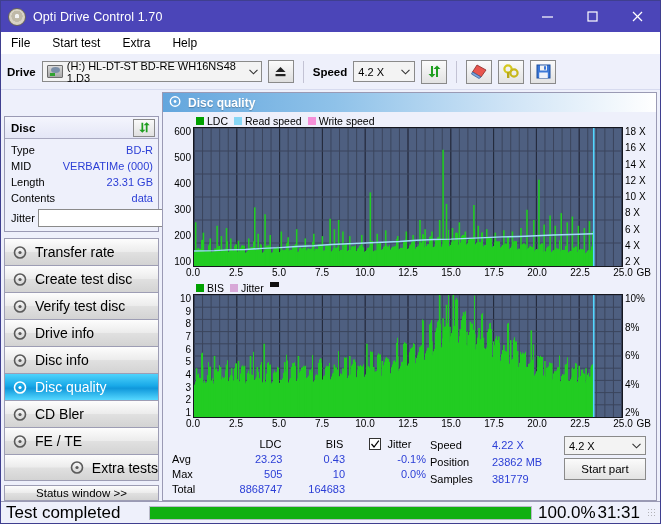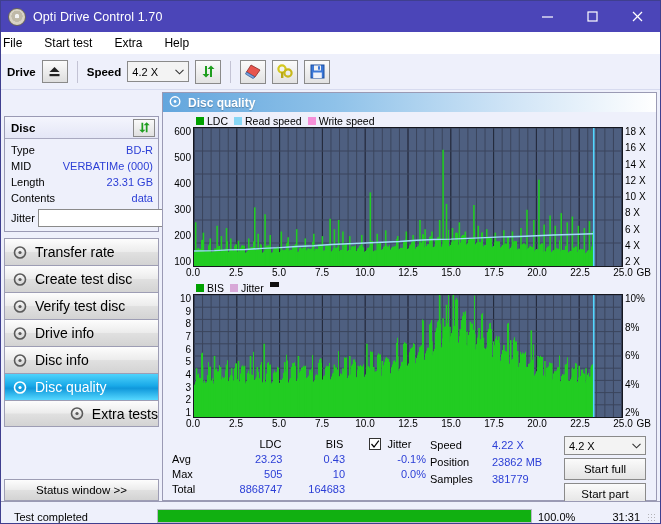--- a/index.html
+++ b/index.html
@@ -38,21 +38,21 @@
   }
   .tb-buttons { position: absolute; right: 0; top: 0; height: 31px; display: flex; }
   .tb-btn {
     width: 45px; height: 31px; display: flex; align-items: center; justify-content: center;
     color: #fff; font-size: 13px; line-height: 1;
   }
   .tb-btn svg { display:block; }
   
   .menubar {
     height: 22px; background: #ffffff; display: flex; align-items: center;
-    flex: none; padding-left: 0; border-bottom: 1px solid #ffffff;
+    flex: none; padding-left: 8px; border-bottom: 1px solid #ffffff;
   }
   .menu-item { font-size: 12px; color: #000; padding: 2px 10px 2px 2px; margin-right: 10px; }
   
   .toolbar {
     height: 36px; background: #eef0fb; display: flex; align-items: center;
     flex: none; padding: 0 6px; gap: 6px;
     border-bottom: 1px solid #d7dbef;
   }
   .tool-label { font-size: 11.5px; font-weight: bold; color: #000; }
   .combo {
@@ -173,22 +173,22 @@
   .sr-row .k { color:#000; }
   .sr-row .v { color:#2b3ed6; }
   .sr-ctrls { flex:1; display:flex; flex-direction:column; gap:3px; align-items:stretch; padding-right:3px; }
   .sel-small { height:19px; }
   .act-btn {
     height:22px; border:1px solid #8a8a8a; background:linear-gradient(#fbfbfb,#e3e3e3);
     font-size:11.5px; display:flex; align-items:center; justify-content:center; color:#000;
   }
   
   .statusbar {
-    height:22px; flex:none; display:flex; align-items:flex-end;
-    border-top:1px solid #9a9ab4; background:#eef0fb; font-size:11px;padding-left:8px;
+    height:22px; flex:none; display:flex; align-items:center;
+    border-top:1px solid #9a9ab4; background:#eef0fb; font-size:17px;
   }
   .sb-text { width:145px; padding-left:5px; color:#000; }
   .sb-prog { flex:1; height:14px; margin:0 3px; border:1px solid #b9b9c9; background:#fff; position:relative; }
   .sb-fill { position:absolute; left:0; top:0; bottom:0; background:#11b011; }
   .sb-pct { width:52px; color:#000; padding-left:3px; }
   .sb-time { width:60px; text-align:right; padding-right:7px; color:#000; }
   .grip { width:10px; height:10px; margin-right:3px; opacity:.55;
     background-image: radial-gradient(#808080 40%, transparent 42%);
     background-size: 3px 3px; }
 </style>
@@ -222,20 +222,29 @@
 
   <div class="menubar">
     <div class="menu-item">File</div>
     <div class="menu-item">Start test</div>
     <div class="menu-item">Extra</div>
     <div class="menu-item">Help</div>
   </div>
 
   <div class="toolbar">
     <div class="tool-label">Drive</div>
+    <div class="combo drive-combo">
+      <span class="dicon"></span>
+      <span>(H:)  HL-DT-ST BD-RE  WH16NS48 1.D3</span>
+      <span class="caret">
+        <svg width="9" height="6" viewBox="0 0 9 6">
+            <path d="M0.5 0.8 L4.5 4.8 L8.5 0.8" fill="none" stroke="#333" stroke-width="1.1"></path>
+          </svg>
+      </span>
+    </div>
     <div class="eject">
       <svg width="13" height="12" viewBox="0 0 13 12">
         <path d="M6.5 1 L11.5 6 L1.5 6 Z" fill="#222"></path>
         <rect x="1.5" y="8" width="10" height="2.2" fill="#222"></rect>
       </svg>
     </div>
     <div class="sep"></div>
     <div class="tool-label">Speed</div>
     <div class="combo speed-combo">
       <span>4.2 X</span>
@@ -354,20 +363,34 @@
                 <circle cx="7" cy="7.5" r="1.6" fill="#5a5a5a"></circle>
               </svg></span>
           <span>Disc info</span>
         </div>
         <div class="sbtn active">
           <span class="ic"><svg width="15" height="15" viewBox="0 0 15 15">
                 <circle cx="7" cy="7.5" r="5.5" fill="none" stroke="#ffffff" stroke-width="1.6"></circle>
                 <circle cx="7" cy="7.5" r="1.6" fill="#ffffff"></circle>
               </svg></span>
           <span>Disc quality</span>
+        </div>
+        <div class="sbtn">
+          <span class="ic"><svg width="15" height="15" viewBox="0 0 15 15">
+                <circle cx="7" cy="7.5" r="5.5" fill="none" stroke="#5a5a5a" stroke-width="1.6"></circle>
+                <circle cx="7" cy="7.5" r="1.6" fill="#5a5a5a"></circle>
+              </svg></span>
+          <span>CD Bler</span>
+        </div>
+        <div class="sbtn">
+          <span class="ic"><svg width="15" height="15" viewBox="0 0 15 15">
+                <circle cx="7" cy="7.5" r="5.5" fill="none" stroke="#5a5a5a" stroke-width="1.6"></circle>
+                <circle cx="7" cy="7.5" r="1.6" fill="#5a5a5a"></circle>
+              </svg></span>
+          <span>FE / TE</span>
         </div>
         <div class="sbtn">
           <span class="ic"><svg width="15" height="15" viewBox="0 0 15 15">
                 <circle cx="7" cy="7.5" r="5.5" fill="none" stroke="#5a5a5a" stroke-width="1.6"></circle>
                 <circle cx="7" cy="7.5" r="1.6" fill="#5a5a5a"></circle>
               </svg></span>
           <span>Extra tests</span>
         </div>
       </div>
 
@@ -1639,21 +1662,20 @@
             </div>
             <div class="sr-ctrls">
               <div class="combo sel-small">
                 <span>4.2 X</span>
                 <span class="caret">
                   <svg width="9" height="6" viewBox="0 0 9 6">
                       <path d="M0.5 0.8 L4.5 4.8 L8.5 0.8" fill="none" stroke="#333" stroke-width="1.1"></path>
                     </svg>
                 </span>
               </div>
-              <div class="act-btn">Start full</div>
               <div class="act-btn">Start part</div>
             </div>
           </div>
         </div>
       </div>
     </div>
   </div>
 
   <div class="statusbar">
     <div class="sb-text">Test completed</div>

